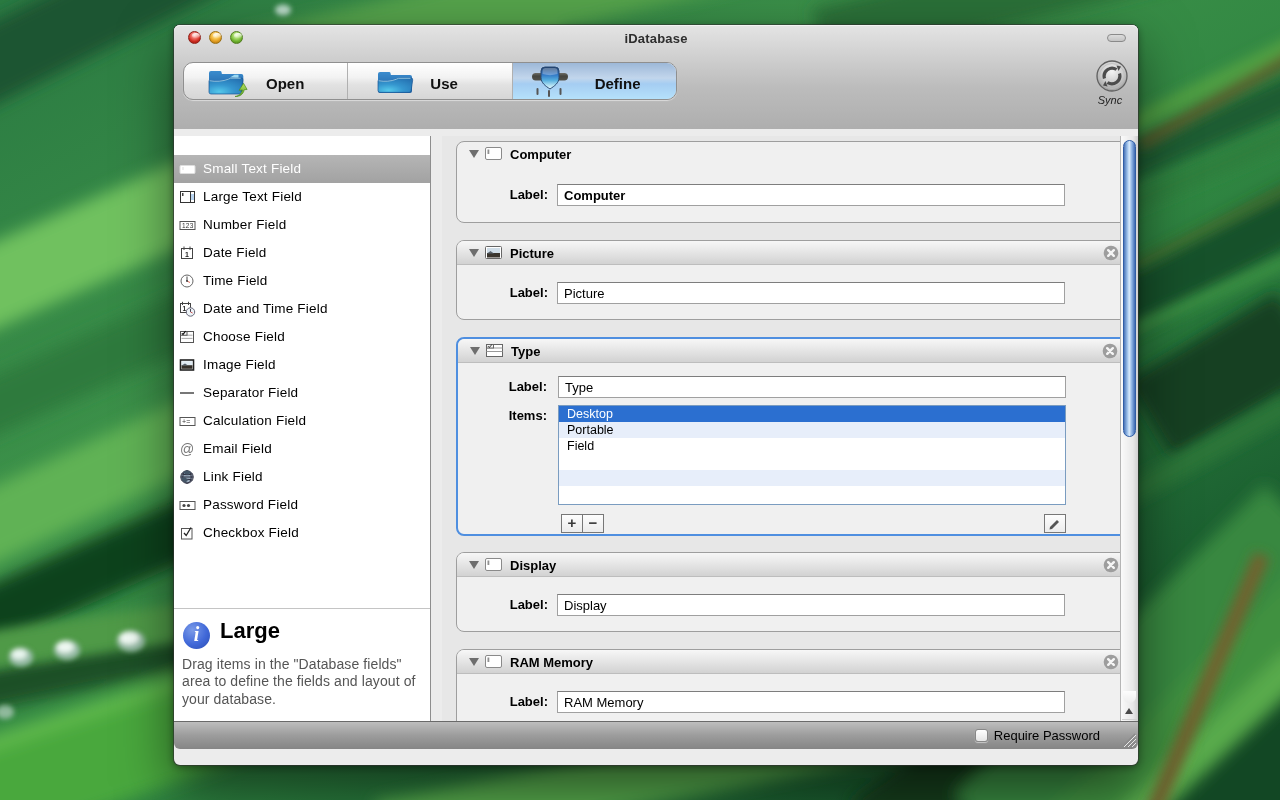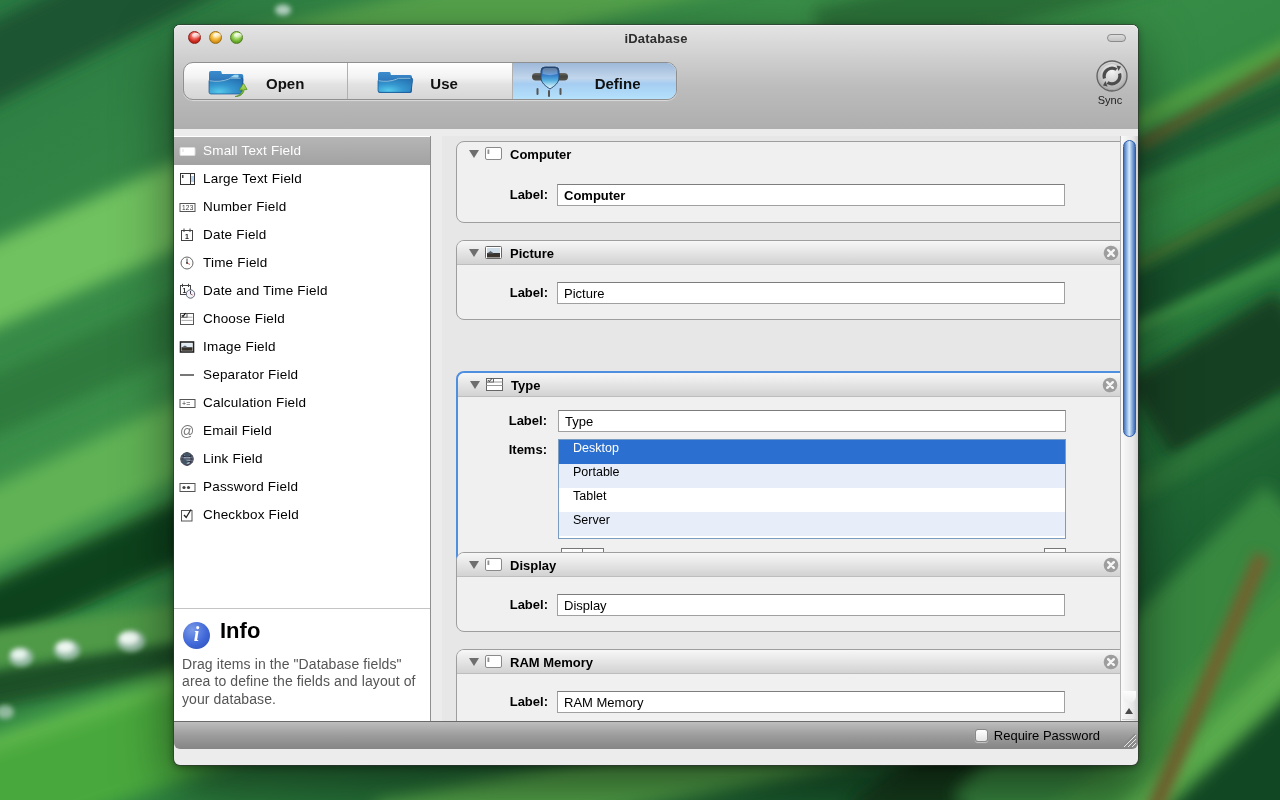--- a/index.html
+++ b/index.html
@@ -17,29 +17,29 @@
 .oval { position:absolute; right:12px; top:9px; width:19px; height:8px; border:1.5px solid #8a8a8a; border-radius:5px; background:linear-gradient(#dcdcdc,#c4c4c4); }
 
 .segc { position:absolute; left:9px; top:37px; width:494px; height:38px; border:1px solid #8f8f8f; border-radius:10px; display:flex; overflow:hidden; background:linear-gradient(#ffffff, #f2f2f2 40%, #e2e2e2 60%, #d6d6d6); box-shadow:0 1px 1px rgba(255,255,255,.5); }
 .seg { flex:1; position:relative; display:flex; align-items:center; font-size:15px; font-weight:bold; color:#111; }
 .seg + .seg { border-left:1px solid #b0b0b0; }
 .seg.sel { background:linear-gradient(#9db8d8, #c2d6ec 42%, #a5cdf2 58%, #b5e1fb); }
 .seg .txt { position:absolute; left:82px; top:12px; }
 .seg svg { position:absolute; left:33px; top:4px; }
 
 .sync { position:absolute; right:10px; top:35px; width:32px; text-align:center; }
-.synclabel { position:absolute; right:8px; top:69px; width:40px; text-align:center; font-size:11px; color:#222; }
+.synclabel { position:absolute; right:8px; top:69px; width:40px; text-align:center; font-size:11px; color:#222;font-style:italic; }
 
 .pheads { position:absolute; left:0; top:92px; width:964px; height:18px; background:linear-gradient(#fdfdfd,#ececec 55%,#cfcfcf); border-top:1px solid #8f8f8f; border-bottom:1px solid #9c9c9c; font-size:13px; letter-spacing:0.3px; color:#111; }
 .pheads .ph1 { position:absolute; left:0; top:1px; width:256px; text-align:center; }
 .pheads .ph2 { position:absolute; left:257px; top:1px; width:707px; text-align:center; }
 .pheads .div { position:absolute; left:256px; top:0; width:1px; height:16px; background:#9c9c9c; }
 
 .leftpane { position:absolute; left:0; top:111px; width:257px; height:601px; background:#fff; border-right:1px solid #8e8e8e; }
-.fl { position:relative; padding-top:1px; }
+.fl { position:relative; padding-top:19px; }
 .fl .row { position:relative; height:28px; line-height:28px; font-size:13.5px; letter-spacing:0.2px; color:#000; padding-left:29px; }
 .fl .row.sel { background:linear-gradient(#b5b5b5,#a2a2a2); color:#fff; }
 .fl .row svg, .fl .row .ic { position:absolute; left:5px; top:6px; }
 .info { position:absolute; left:0; top:472px; width:256px; height:129px; border-top:1px solid #c4c4c4; }
 .info .ttl { position:absolute; left:46px; top:9px; font-size:22px; font-weight:bold; color:#000; }
 .infoi { position:absolute; left:9px; top:13px; width:27px; height:27px; border-radius:50%; background:radial-gradient(circle at 35% 30%, #7b9be8, #4068d8 55%, #2b4cb0 100%); color:#fff; font-family:"Liberation Serif",serif; font-style:italic; font-weight:bold; font-size:20px; text-align:center; line-height:25px; }
 .info p { position:absolute; left:8px; top:47px; width:240px; font-size:14px; letter-spacing:0.1px; line-height:17.3px; color:#555; }
 
 .rightpane { position:absolute; left:268px; top:111px; width:688px; height:601px; background:#e7e7e7; overflow:hidden; }
 .sbar { position:absolute; right:0px; top:111px; width:18px; height:601px; background:linear-gradient(90deg,#fafafa,#e8e8e8 70%,#cfcfcf); border-left:1px solid #b5b5b5; }
@@ -57,21 +57,21 @@
 .fbox .hdr.plain { background:transparent; border-bottom:none; }
 .fbox .hdr .tri { position:absolute; left:12px; top:8px; width:0; height:0; border-left:5.5px solid transparent; border-right:5.5px solid transparent; border-top:8px solid #6e6e6e; }
 .fbox .hdr .hicon { position:absolute; left:28px; top:5px; }
 .fbox .hdr .htitle { position:absolute; left:53px; top:5px; font-size:13px; font-weight:bold; color:#000; }
 .fbox .hdr .close { position:absolute; right:9px; top:4px; width:16px; height:16px; }
 .lblrow { position:absolute; left:0; width:100%; }
 .lblrow .lb { position:absolute; right:580px; top:3px; font-size:13px; font-weight:bold; color:#000; }
 .lblrow input, .tinput { position:absolute; left:100px; top:0; width:508px; height:22px; border:1px solid #a0a0a0; border-top-color:#7d7d7d; background:#fff; font-family:"Liberation Sans",sans-serif; font-size:13px; padding:0 6px; color:#000; }
 
 .ilist { position:absolute; left:100px; top:0; width:508px; height:100px; border:1px solid #7a9cc0; background:#fff; overflow:hidden; }
-.ilist .ir { height:24px; line-height:16px; font-size:12.5px; padding-left:14px; color:#000; }
+.ilist .ir { height:16px; line-height:16px; font-size:12.5px; padding-left:8px; color:#000; }
 .ilist .ir.alt { background:#e7eefa; }
 .ilist .ir.sel { background:#2b6fd0; color:#fff; }
 .pmbtn { position:absolute; width:22px; height:19px; border:1px solid #777; background:linear-gradient(#fdfdfd,#ececec); font-size:15px; font-weight:bold; text-align:center; line-height:16px; color:#3a3a3a; }
 .pencil { position:absolute; width:22px; height:19px; border:1px solid #777; background:linear-gradient(#fdfdfd,#ececec); }
 
 .bottombar { position:absolute; left:0; bottom:16px; width:964px; height:28px; border-radius:0 0 6px 6px; background:linear-gradient(#bebebe,#9c9c9c 50%,#858585); border-top:1px solid #6a6a6a; }
 .rpw { position:absolute; right:38px; top:6px; font-size:13px; color:#000; }
 .rpw .cb { display:inline-block; width:13px; height:13px; border:1px solid #888; border-radius:3px; background:linear-gradient(#fff,#e4e4e4); vertical-align:-2px; margin-right:6px; box-shadow:0 1px 1px rgba(255,255,255,.5); }
 .grip { position:absolute; right:2px; bottom:2px; }
 </style>
@@ -295,21 +295,21 @@
             <circle cx="5" cy="8.5" r="1.6" fill="#444"></circle>
             <circle cx="9.5" cy="8.5" r="1.6" fill="#444"></circle>
           </svg>Password Field</div>
       <div class="row"><svg class="ic" width="18" height="16">
             <rect x="2.5" y="3.5" width="10.5" height="10.5" fill="#fff" stroke="#555"></rect>
             <path d="M5,8 L7.2,10.5 L12,2.5" stroke="#222" fill="none" stroke-width="1.3"></path>
           </svg>Checkbox Field</div>
     </div>
     <div class="info">
       <div class="infoi">i</div>
-      <div class="ttl">Info</div>
+      <div class="ttl">Large</div>
       <p>Drag items in the "Database fields"<br>area to define the fields and layout of<br>your database.</p>
     </div>
   </div>
   <div class="rightpane">
 
     <div class="fbox" style="top:5px; height:82px;">
       <div class="hdr plain">
         <div class="tri"></div>
         <svg class="hicon" width="18" height="14">
             <rect x="0.5" y="0.5" width="16" height="12" rx="1.5" fill="#fff" stroke="#8a8a8a"></rect>
@@ -337,21 +337,21 @@
               <circle cx="8" cy="8" r="7.3" fill="#9d9d9d"></circle>
               <path d="M5.2,5.2 L10.8,10.8 M10.8,5.2 L5.2,10.8" stroke="#f5f5f5" stroke-width="2.4" stroke-linecap="round"></path>
             </svg></div>
       </div>
       <div class="lblrow" style="top:41px;">
           <span class="lb">Label:</span>
           <input value="Picture" style="">
         </div>
     </div>
 
-    <div class="fbox sel" style="top:201px; height:199px;margin-top:34px;">
+    <div class="fbox sel" style="top:201px; height:199px;">
       <div class="hdr">
         <div class="tri"></div>
         <svg class="hicon" width="18" height="14">
             <rect x="0.5" y="0.5" width="16" height="12" fill="#fff" stroke="#666"></rect>
             <line x1="0.5" y1="4" x2="16.5" y2="4" stroke="#999"></line>
             <line x1="0.5" y1="7.5" x2="16.5" y2="7.5" stroke="#999"></line>
             <rect x="0.5" y="0.5" width="7" height="3.5" fill="#f2f2f2" stroke="#666"></rect>
             <path d="M2,2.2 L3.2,3.4 L5.8,0.8" stroke="#222" fill="none" stroke-width="1"></path>
           </svg>
         <div class="htitle">Type</div>
@@ -362,22 +362,21 @@
       </div>
       <div class="lblrow" style="top:37px;">
           <span class="lb">Label:</span>
           <input value="Type" style="">
         </div>
       <div class="lblrow" style="top:66px;">
           <span class="lb">Items:</span>
         <div class="ilist">
           <div class="ir sel">Desktop</div>
           <div class="ir alt">Portable</div>
-          <div class="ir">Tablet</div>
-          <div class="ir alt">Server</div>
+          <div class="ir">Field</div>
           <div class="ir"></div>
           <div class="ir alt"></div>
           <div class="ir"></div>
         </div>
       </div>
       <div class="pmbtn" style="left:103px; top:175px;">+</div>
       <div class="pmbtn" style="left:124px; top:175px;">−</div>
       <div class="pencil" style="left:586px; top:175px;"><svg width="20" height="17">
             <path d="M5,12 L12,5 L14,7 L7,14 L4.5,14.5 Z" fill="#555"></path>
           </svg></div>

